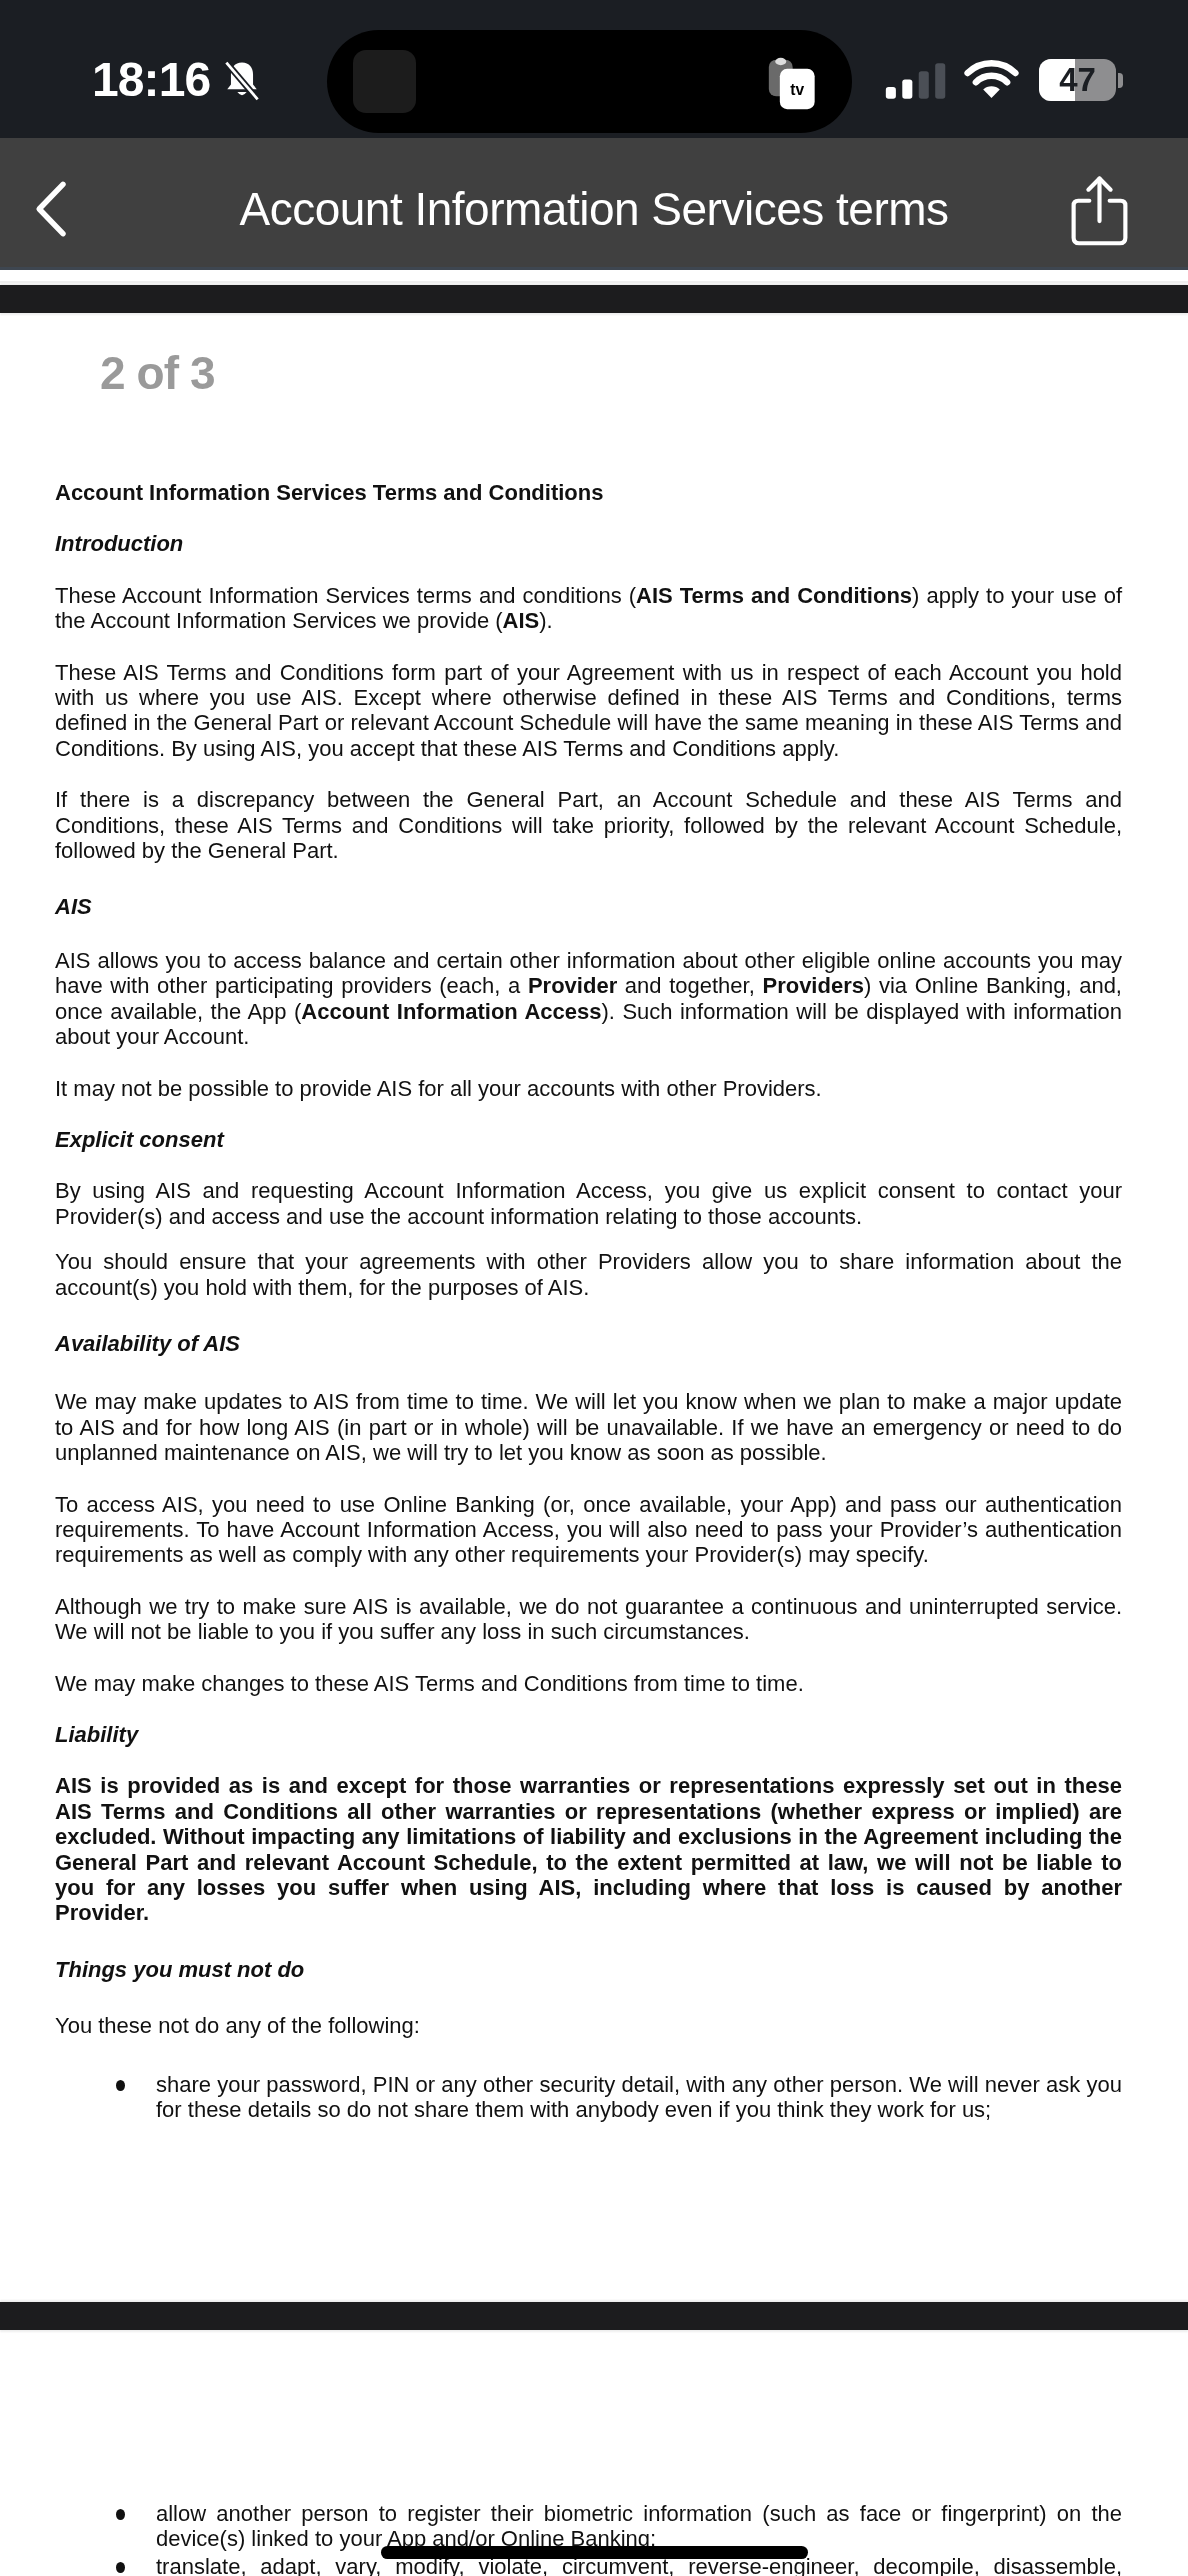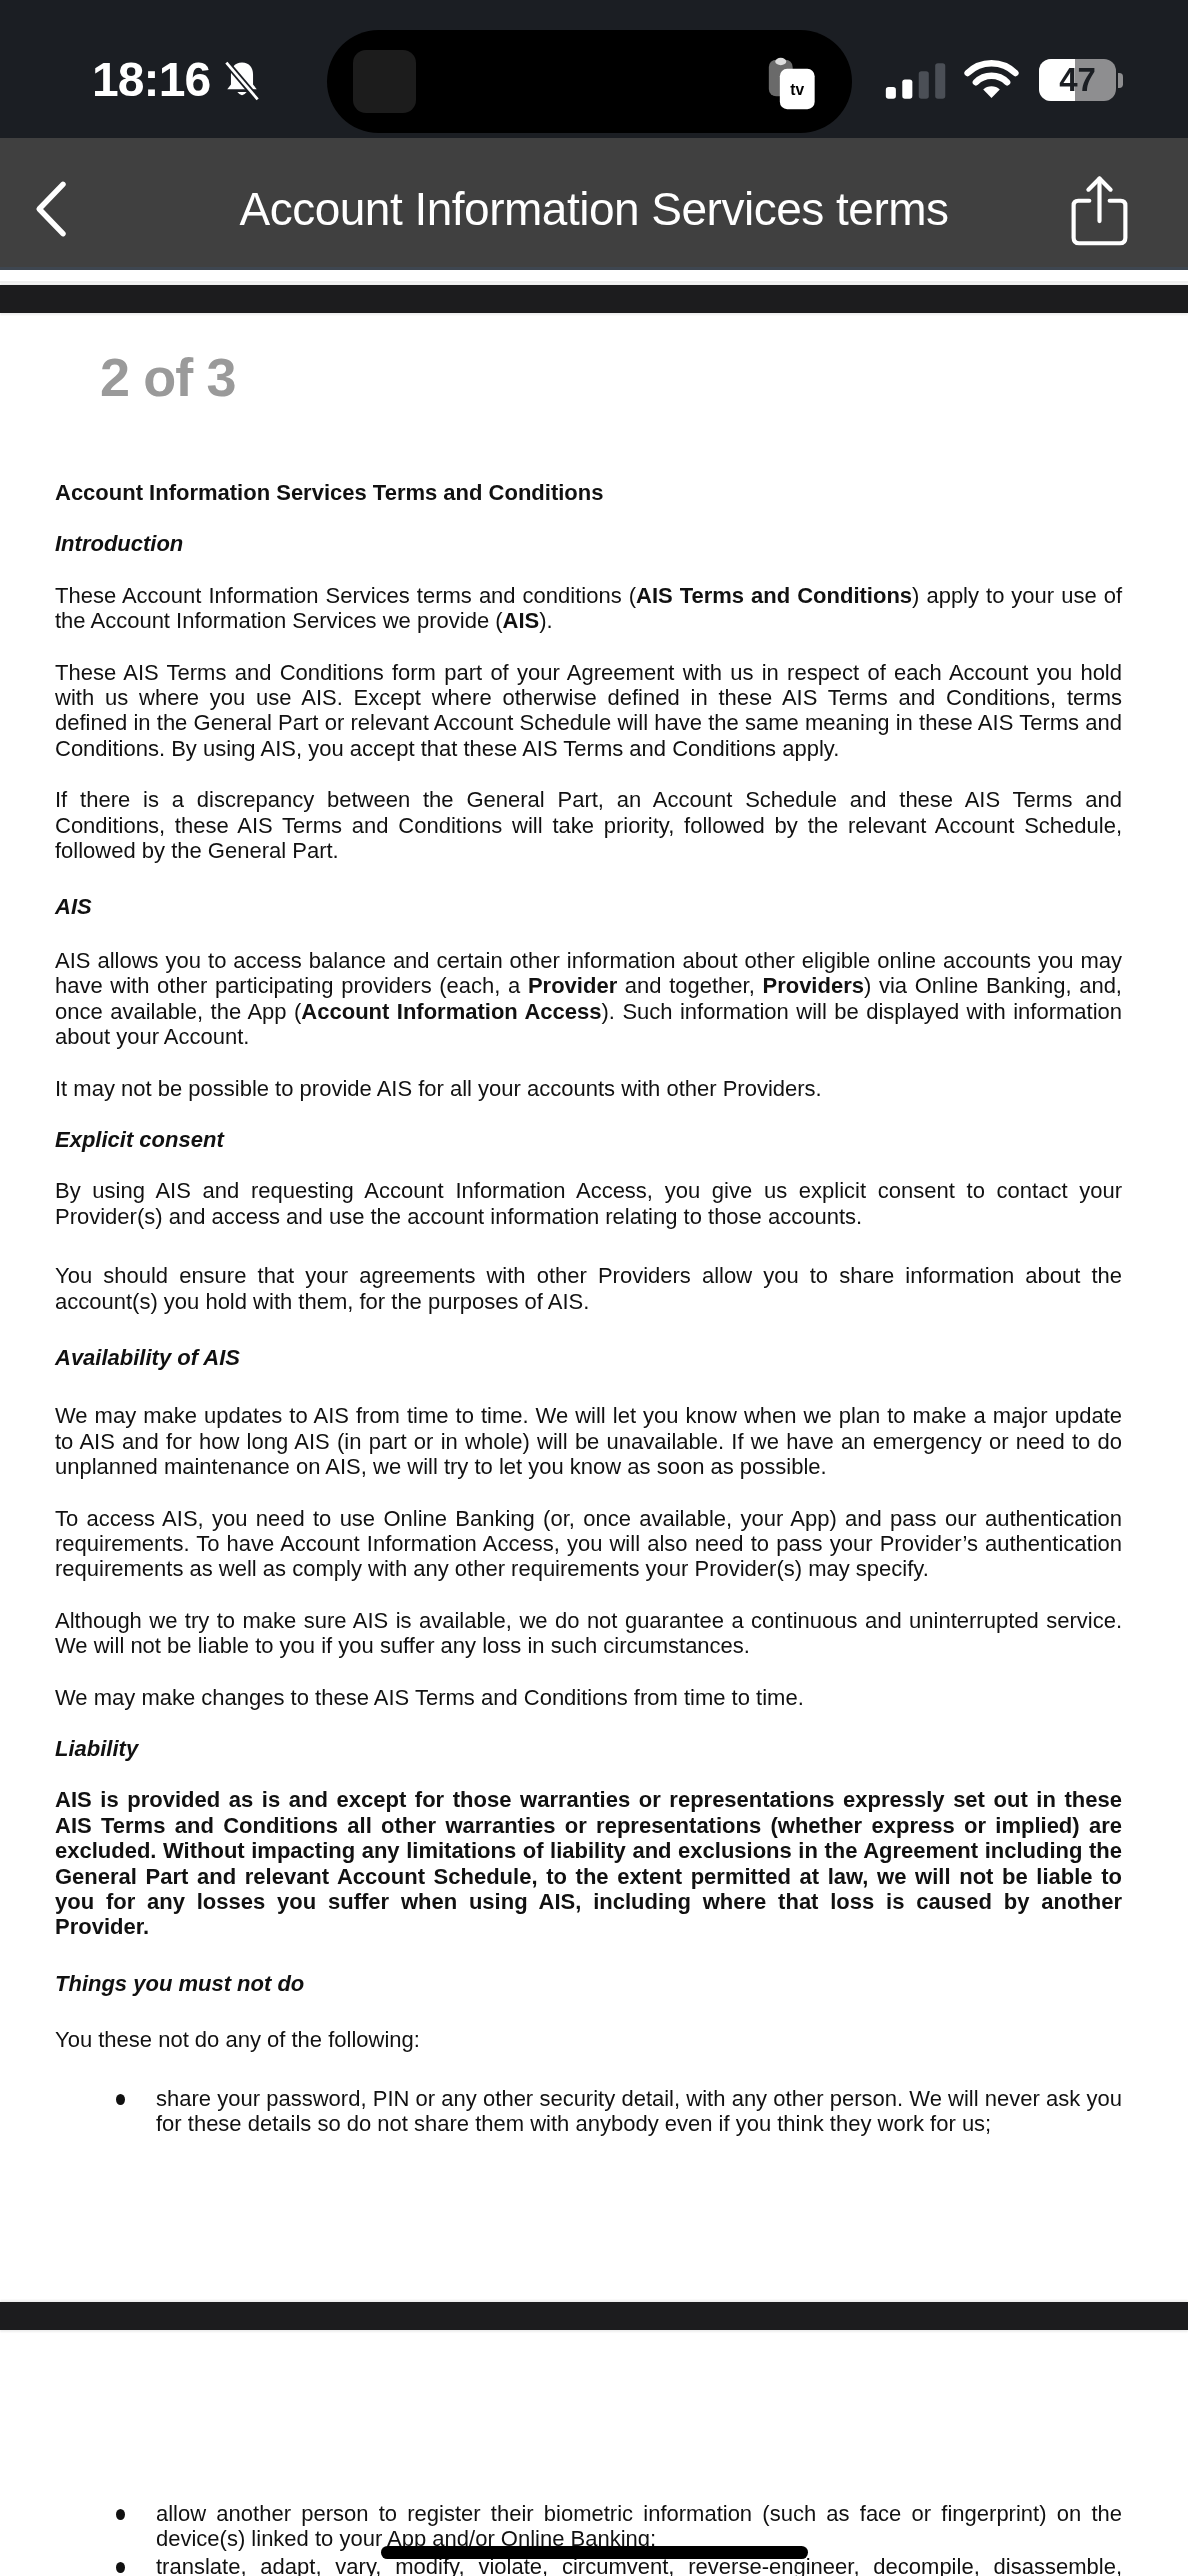--- a/index.html
+++ b/index.html
@@ -24,21 +24,21 @@
     
     .navbar { position: absolute; left: 0; top: 138px; width: 1188px; height: 129px; background: #404040; }
     .back-btn { position: absolute; left: 26px; top: 39px; width: 52px; height: 64px; cursor: pointer; }
     .nav-title { position: absolute; left: 129px; right: 129px; top: 44px; text-align: center; font-size: 46px; color: #ffffff; font-weight: 400; white-space: nowrap; letter-spacing: -0.5px; }
     .share-btn { position: absolute; left: 1069px; top: 35px; width: 61px; height: 74px; cursor: pointer; }
     .nav-divider { position: absolute; left: 0; top: 267px; width: 1188px; height: 2.8px; background: #3e4650; }
 
     
     .viewer { position: absolute; left: 0; top: 270px; width: 1188px; height: 2306px; background: #ffffff; overflow: hidden; }
     .page-gap { position: absolute; left: 0; width: 1188px; height: 28px; background: #1c1c1e; box-shadow: 0 1.8px 1.8px #eeeeee, 0 -1.8px 1.8px #eeeeee; }
-    .page-indicator { position: absolute; left: 100px; top: 76px; font-size: 54px; font-weight: 700; color: #9a9a9a; letter-spacing: -0.9px; }
+    .page-indicator { position: absolute; left: 100px; top: 76px; font-size: 46px; font-weight: 700; color: #9a9a9a; letter-spacing: -0.9px; }
 
     .doc { position: absolute; left: 55px; width: 1067px; color: #111111; font-size: 22px; line-height: 25.4px; }
     .doc p { text-align: justify; }
     .doc .title { font-weight: 700; }
     .doc .heading { font-weight: 700; font-style: italic; }
     .doc b { font-weight: 700; }
     .doc .strong-para { font-weight: 700; }
     .bullets { list-style: none; }
     .bullets li { position: relative; padding-left: 101px; text-align: justify; }
     .bullets li .dot { position: absolute; left: 61px; top: 8.3px; width: 9.2px; height: 11px; border-radius: 50%; background: #111111; }
@@ -117,21 +117,21 @@
     <p style="margin-top:26px;"><span>These Account Information Services terms and conditions (</span><b>AIS Terms and Conditions</b><span>) apply to your use of the Account Information Services we provide (</span><b>AIS</b><span>).</span></p>
     <p style="margin-top:26px;">These AIS Terms and Conditions form part of your Agreement with us in respect of each Account you hold with us where you use AIS.  Except where otherwise defined in these AIS Terms and Conditions, terms defined in the General Part or relevant Account Schedule will have the same meaning in these AIS Terms and Conditions.  By using AIS, you accept that these AIS Terms and Conditions apply.</p>
     <p style="margin-top:26px;">If there is a discrepancy between the General Part, an Account Schedule and these AIS Terms and Conditions, these AIS Terms and Conditions will take priority, followed by the relevant Account Schedule, followed by the General Part.</p>
 
     <p class="heading" style="margin-top:31px;">AIS</p>
     <p style="margin-top:28px;"><span>AIS allows you to access balance and certain other information about other eligible online accounts you may have with other participating providers (each, a </span><b>Provider</b><span> and together, </span><b>Providers</b><span>) via Online Banking, and, once available, the App (</span><b>Account Information Access</b><span>).  Such information will be displayed with information about your Account.</span></p>
     <p style="margin-top:26px;">It may not be possible to provide AIS for all your accounts with other Providers.</p>
 
     <p class="heading" style="margin-top:26px;">Explicit consent</p>
     <p style="margin-top:26px;">By using AIS and requesting Account Information Access, you give us explicit consent to contact your Provider(s) and access and use the account information relating to those accounts.</p>
-    <p style="margin-top:34px;">You should ensure that your agreements with other Providers allow you to share information about the account(s) you hold with them, for the purposes of AIS.</p>
+    <p style="margin-top:20px;">You should ensure that your agreements with other Providers allow you to share information about the account(s) you hold with them, for the purposes of AIS.</p>
 
     <p class="heading" style="margin-top:31px;">Availability of AIS</p>
     <p style="margin-top:33px;">We may make updates to AIS from time to time.  We will let you know when we plan to make a major update to AIS and for how long AIS (in part or in whole) will be unavailable.  If we have an emergency or need to do unplanned maintenance on AIS, we will try to let you know as soon as possible.</p>
     <p style="margin-top:26px;">To access AIS, you need to use Online Banking (or, once available, your App) and pass our authentication requirements.  To have Account Information Access, you will also need to pass your Provider’s authentication requirements as well as comply with any other requirements your Provider(s) may specify.</p>
     <p style="margin-top:26px;">Although we try to make sure AIS is available, we do not guarantee a continuous and uninterrupted service.  We will not be liable to you if you suffer any loss in such circumstances.</p>
     <p style="margin-top:26px;">We may make changes to these AIS Terms and Conditions from time to time.</p>
 
     <p class="heading" style="margin-top:26px;">Liability</p>
     <p class="strong-para" style="margin-top:26px;">AIS is provided as is and except for those warranties or representations expressly set out in these AIS Terms and Conditions all other warranties or representations (whether express or implied) are excluded.  Without impacting any limitations of liability and exclusions in the Agreement including the General Part and relevant Account Schedule, to the extent permitted at law, we will not be liable to you for any losses you suffer when using AIS, including where that loss is caused by another Provider.</p>
 

